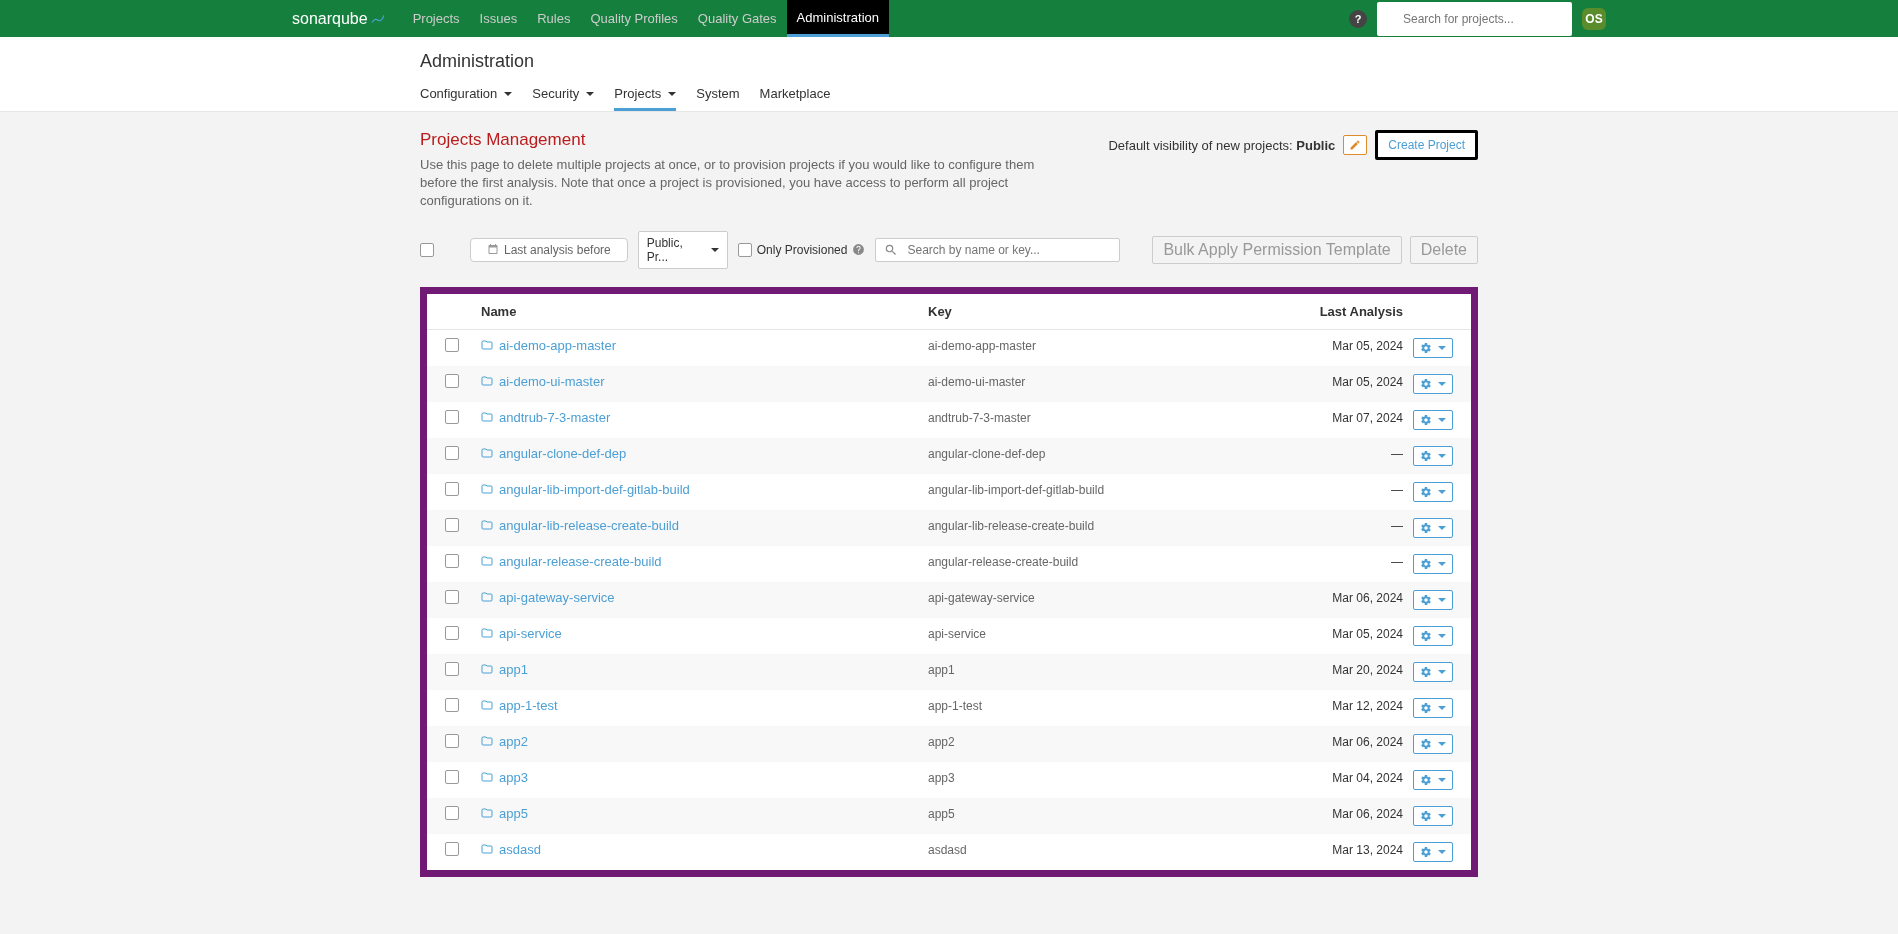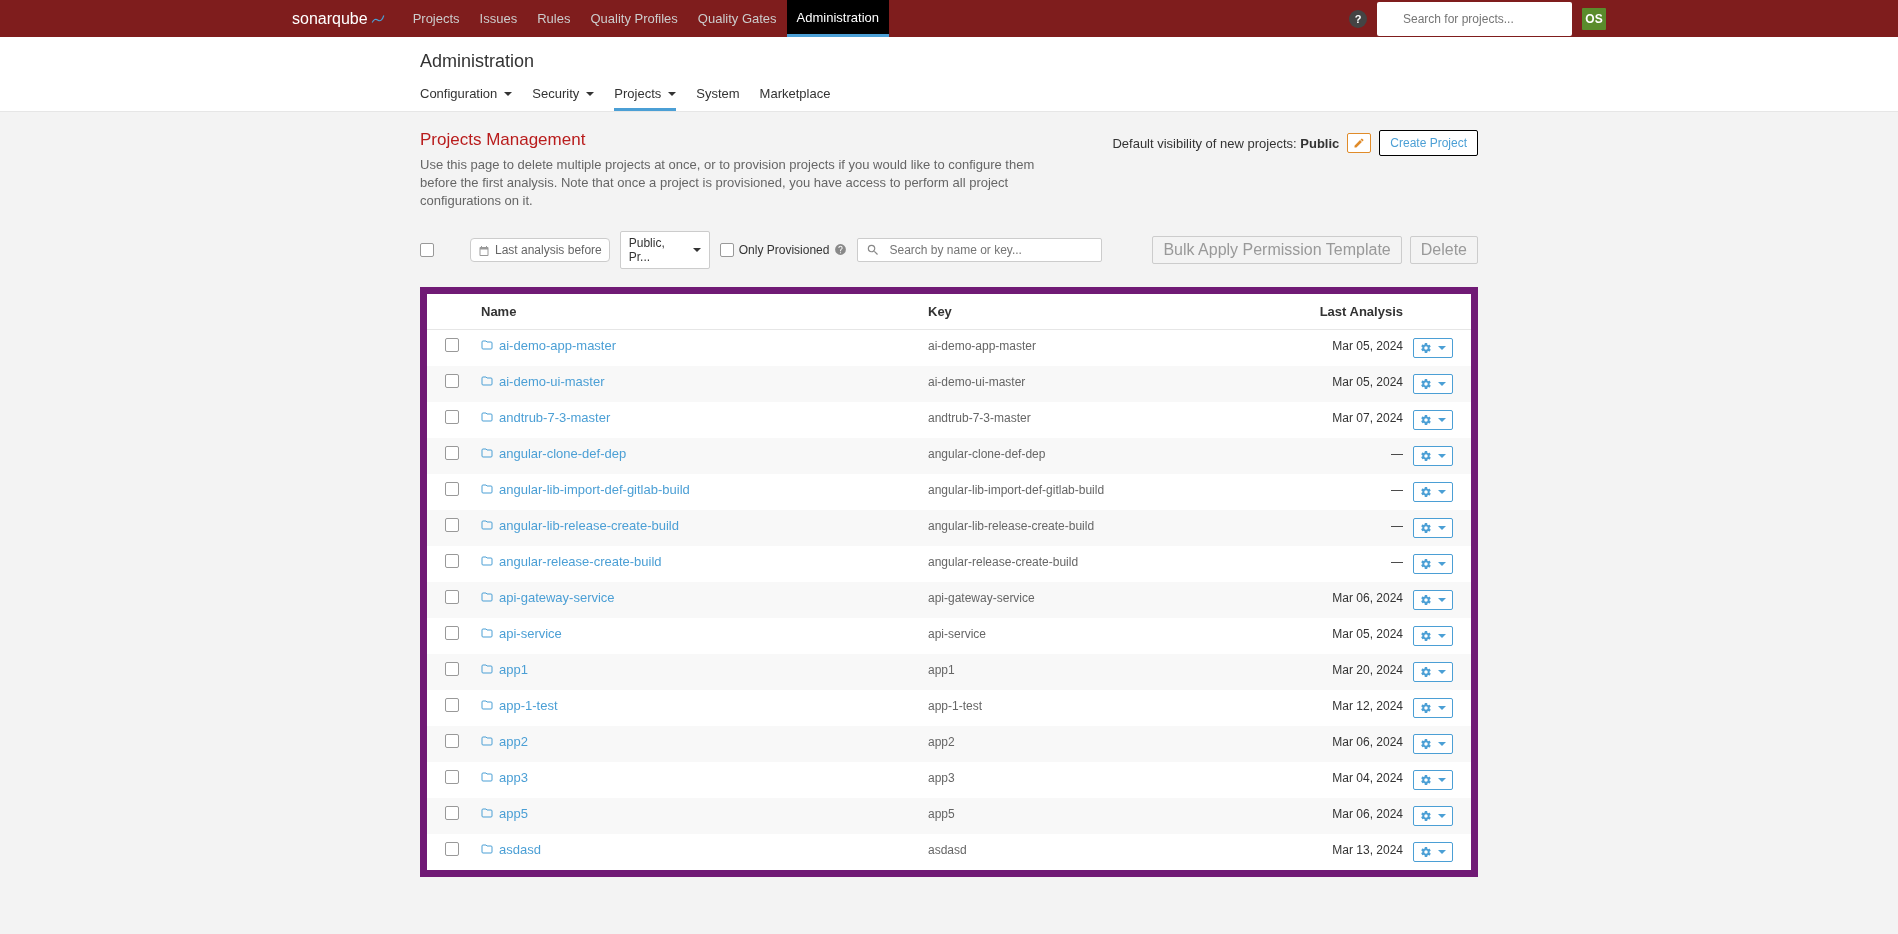--- a/index.html
+++ b/index.html
@@ -1,31 +1,31 @@
 <!DOCTYPE html>
 <html><head>
 <meta charset="utf-8">
 <style>
 * { margin: 0; padding: 0; box-sizing: border-box; }
 body { font-family: "Helvetica Neue", Helvetica, Arial, sans-serif; font-size: 13px; color: #333; background: #f3f3f3; }
 
 
-.topnav { background: #7f1d1d; height: 37px; display: flex; align-items: center; padding: 0; }
+.topnav { background: #15803d; height: 37px; display: flex; align-items: center; padding: 0; }
 .topnav-inner { width: 1314px; margin: 0 auto; display: flex; align-items: center; height: 100%; }
 .logo { color: #fff; font-size: 16px; padding: 0 18px 0 0; display: flex; align-items: center; font-weight: 300; }
 .logo svg { margin-left: 3px; }
 .nav-items { display: flex; height: 100%; align-items: stretch; }
 .nav-item { color: #ccc; padding: 0 10px; display: flex; align-items: center; font-size: 13px; cursor: pointer; height: 100%; }
 .nav-item.active { background: #000; color: #fff; border-bottom: 3px solid #4b9fd5; }
 .nav-right { margin-left: auto; display: flex; align-items: center; gap: 10px; }
 .help-icon { color: #fff; background: #444; width: 18px; height: 18px; border-radius: 50%; display: flex; align-items: center; justify-content: center; font-size: 11px; font-weight: bold; cursor: pointer; }
 .search-box { background: #fff; border-radius: 2px; height: 34px; width: 195px; display: flex; align-items: center; padding: 0 22px; }
 .search-box input { border: none; outline: none; font-size: 12px; flex: 1; }
 .search-icon-svg { width: 14px; height: 14px; fill: #888; margin-right: 4px; }
-.user-badge { background: #5a8c2c; color: #fff; width: 24px; height: 22px; display: flex; align-items: center; justify-content: center; font-size: 12px; font-weight: bold; border-radius: 1px; cursor: pointer; }
+.user-badge { background: #5a8c2c; color: #fff; width: 24px; height: 22px; display: flex; align-items: center; justify-content: center; font-size: 12px; font-weight: bold; border-radius: 6px; cursor: pointer; }
 
 
 .page-wrap { width: 1058px; margin: 0 auto; }
 .page-header { background: #fff; padding: 14px 0 0; border-bottom: 1px solid #e6e6e6; }
 .page-header-inner { width: 1058px; margin: 0 auto; }
 .page-title-lg { font-size: 18px; font-weight: 400; color: #333; }
 .subnav { display: flex; gap: 20px; margin-top: 14px; }
 .subnav-item { padding: 0 0 10px 0; color: #333; cursor: pointer; display: flex; align-items: center; gap: 4px; font-size: 13px; }
 .subnav-item.active { border-bottom: 3px solid #4b9fd5; padding-bottom: 7px; }
 .caret { display: inline-block; width: 0; height: 0; border-left: 4px solid transparent; border-right: 4px solid transparent; border-top: 4px solid #333; margin-left: 3px; }
@@ -33,26 +33,26 @@
 
 .content { padding: 18px 0; }
 .section-title { font-size: 17px; font-weight: 400; color: #b91c1c; }
 .section-desc { color: #666; font-size: 13px; margin-top: 6px; width: 650px; line-height: 1.4; }
 .top-actions-row { display: flex; align-items: flex-start; }
 .top-actions-right { margin-left: auto; display: flex; align-items: center; gap: 8px; }
 .vis-label { color: #333; font-size: 13px; }
 .vis-value { font-weight: bold; }
 .edit-btn { border: 1px solid #e08b29; background: #fff; padding: 3px 5px; border-radius: 2px; cursor: pointer; display: flex; align-items: center; }
 .edit-btn svg { fill: #e08b29; width: 12px; height: 12px; }
-.btn-primary { border: 1px solid #000000; background: #fff; color: #4b9fd5; padding: 5px 10px; border-radius: 2px; cursor: pointer; font-size: 12px; }
+.btn-primary { border: 3px solid #000000; background: #fff; color: #4b9fd5; padding: 5px 10px; border-radius: 2px; cursor: pointer; font-size: 12px; }
 
 
 .filter-bar { display: flex; align-items: center; gap: 10px; margin-top: 20px; }
 .checkbox { width: 14px; height: 14px; border: 1px solid #999; border-radius: 2px; display: inline-block; cursor: pointer; background: #fff; }
-.filter-date { border: 1px solid #ccc; background: #fff; padding: 4px 7px; border-radius: 4px; display: flex; align-items: flex-end; gap: 5px; cursor: pointer; color: #666; font-size: 12px; }
+.filter-date { border: 1px solid #ccc; background: #fff; padding: 4px 16px; border-radius: 4px; display: flex; align-items: flex-start; gap: 5px; cursor: pointer; color: #666; font-size: 12px; }
 .filter-date svg { fill: #999; width: 12px; height: 12px; }
 .filter-select { border: 1px solid #ccc; background: #fff; padding: 4px 8px; border-radius: 2px; display: flex; align-items: center; gap: 8px; cursor: pointer; font-size: 12px; width: 90px; justify-content: space-between; }
 .filter-check-label { display: flex; align-items: center; gap: 5px; cursor: pointer; font-size: 12px; color: #333; }
 .filter-check-label svg { fill: #888; width: 13px; height: 13px; }
 .search-filter { border: 1px solid #ccc; background: #fff; padding: 4px 8px; border-radius: 2px; display: flex; align-items: center; gap: 5px; width: 245px; }
 .search-filter input { border: none; outline: none; font-size: 12px; flex: 1; }
 .filter-right { margin-left: auto; display: flex; gap: 8px; }
 .btn-disabled { border: 1px solid #ccc; background: #f3f3f3; color: #999; padding: 4px 10px; border-radius: 2px; font-size: 16px; cursor: not-allowed; }
 
 

